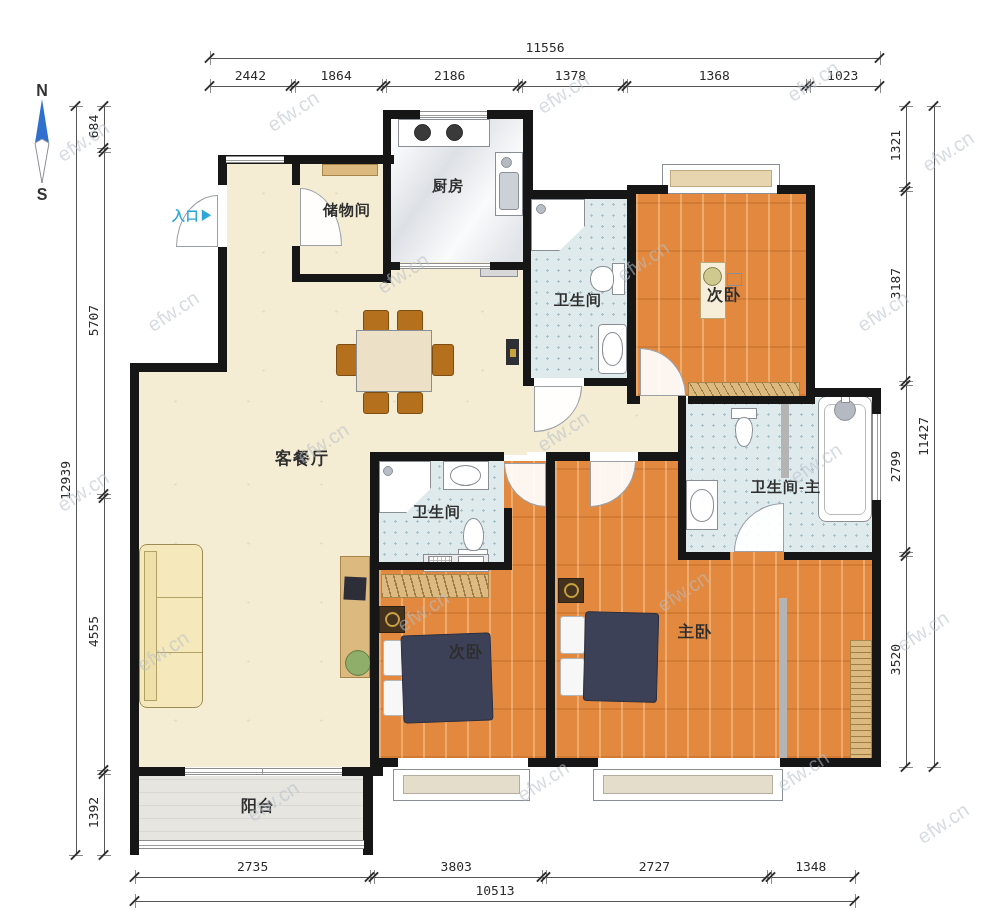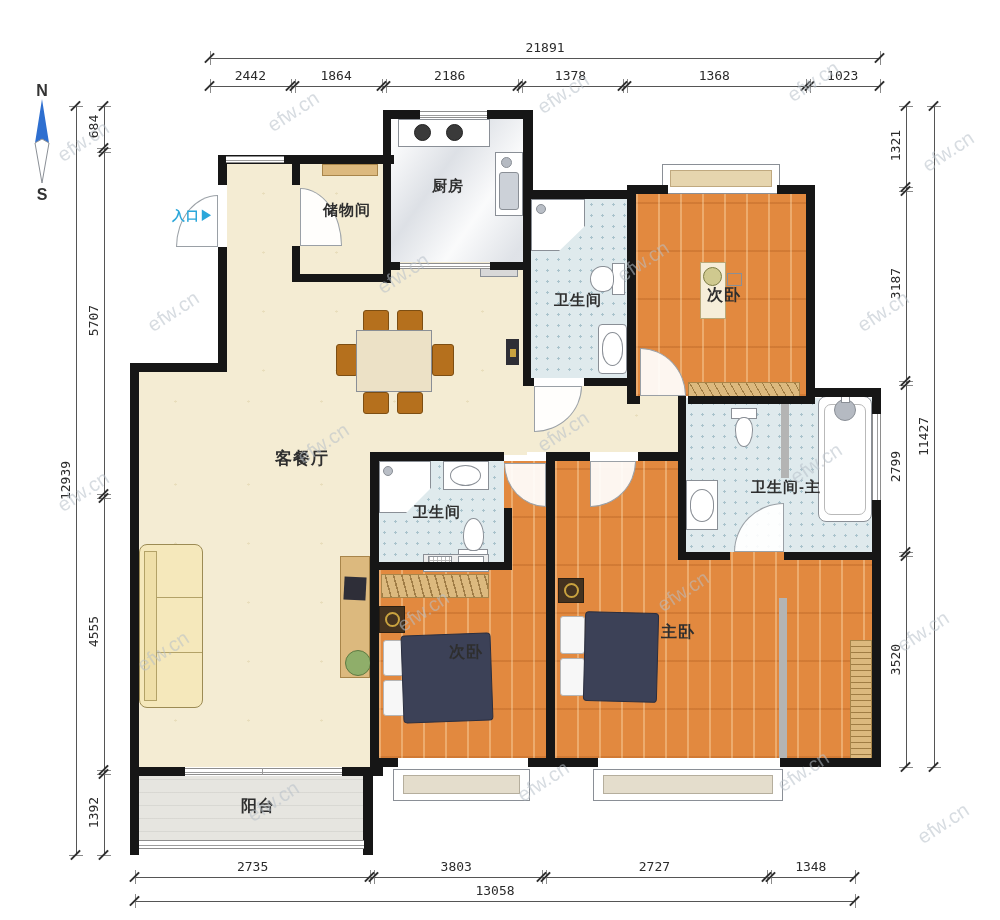--- a/index.html
+++ b/index.html
@@ -156,21 +156,21 @@
   <div class="door rtl" style="left:734px;top:503px;width:50px;height:49px"></div>
 
   <div class="rlabel" style="left:302px;top:458px;font-size:17px">客餐厅</div>
   <div class="rlabel small-label" style="left:448px;top:186px">厨房</div>
   <div class="rlabel small-label" style="left:347px;top:210px">储物间</div>
   <div class="rlabel small-label" style="left:578px;top:300px">卫生间</div>
   <div class="rlabel" style="left:724px;top:295px">次卧</div>
   <div class="rlabel small-label" style="left:437px;top:512px">卫生间</div>
   <div class="rlabel small-label" style="left:786px;top:487px">卫生间-主</div>
   <div class="rlabel" style="left:466px;top:652px">次卧</div>
-  <div class="rlabel" style="left:678px;top:632px">主卧</div>
+  <div class="rlabel" style="left:695px;top:632px">主卧</div>
   <div class="rlabel" style="left:258px;top:806px">阳台</div>
 
   <div class="entry">
     <span>入口</span><span>▶</span>
   </div>
 
   <div class="cp" style="left:30px;top:82px">N</div>
   <svg width="22" height="86" style="position:absolute;left:31px;top:99px;z-index:60">
     <polygon points="11,0 18,44 11,40 4,44" fill="#2e6fd0"></polygon>
     <polygon points="4,44 11,40 18,44 11,84" fill="#ffffff" stroke="#8a8f96" stroke-width="1"></polygon>
@@ -273,21 +273,21 @@
     <div class="dim-label" style="left: 306.136px; top: 68px; width: 60px;">1864</div>
     <div class="dim-label" style="left: 419.727px; top: 68px; width: 60px;">2186</div>
     <div class="dim-label" style="left: 540.496px; top: 68px; width: 60px;">1378</div>
     <div class="dim-label" style="left: 684.294px; top: 68px; width: 60px;">1368</div>
     <div class="dim-label" style="left: 812.771px; top: 68px; width: 60px;">1023</div>
     <div class="dim-line" style="left: 210px; top: 58px; width: 670px; height: 1px;"></div>
     <div class="dim-tick" style="left: 203px; top: 57px;"></div>
     <div class="dim-ext" style="left: 210px; top: 51px; width: 1px; height: 14px;"></div>
     <div class="dim-tick" style="left: 873px; top: 57px;"></div>
     <div class="dim-ext" style="left: 880px; top: 51px; width: 1px; height: 14px;"></div>
-    <div class="dim-label" style="left: 515px; top: 40px; width: 60px;">21891</div>
+    <div class="dim-label" style="left: 515px; top: 40px; width: 60px;">11556</div>
     <div class="dim-line" style="left: 135px; top: 877px; width: 720px; height: 1px;"></div>
     <div class="dim-tick" style="left: 128px; top: 876px;"></div>
     <div class="dim-ext" style="left: 135px; top: 870px; width: 1px; height: 14px;"></div>
     <div class="dim-tick" style="left: 363.21px; top: 876px;"></div>
     <div class="dim-ext" style="left: 370.21px; top: 870px; width: 1px; height: 14px;"></div>
     <div class="dim-tick" style="left: 367.21px; top: 876px;"></div>
     <div class="dim-ext" style="left: 374.21px; top: 870px; width: 1px; height: 14px;"></div>
     <div class="dim-tick" style="left: 535.29px; top: 876px;"></div>
     <div class="dim-ext" style="left: 542.29px; top: 870px; width: 1px; height: 14px;"></div>
     <div class="dim-tick" style="left: 539.29px; top: 876px;"></div>
@@ -300,21 +300,21 @@
     <div class="dim-ext" style="left: 855px; top: 870px; width: 1px; height: 14px;"></div>
     <div class="dim-label" style="left: 222.605px; top: 859px; width: 60px;">2735</div>
     <div class="dim-label" style="left: 426.25px; top: 859px; width: 60px;">3803</div>
     <div class="dim-label" style="left: 624.442px; top: 859px; width: 60px;">2727</div>
     <div class="dim-label" style="left: 780.797px; top: 859px; width: 60px;">1348</div>
     <div class="dim-line" style="left: 135px; top: 901px; width: 720px; height: 1px;"></div>
     <div class="dim-tick" style="left: 128px; top: 900px;"></div>
     <div class="dim-ext" style="left: 135px; top: 894px; width: 1px; height: 14px;"></div>
     <div class="dim-tick" style="left: 848px; top: 900px;"></div>
     <div class="dim-ext" style="left: 855px; top: 894px; width: 1px; height: 14px;"></div>
-    <div class="dim-label" style="left: 465px; top: 883px; width: 60px;">13058</div>
+    <div class="dim-label" style="left: 465px; top: 883px; width: 60px;">10513</div>
     <div class="dim-line" style="left: 104px; top: 106px; width: 1px; height: 749px;"></div>
     <div class="dim-tick" style="left: 97px; top: 105px;"></div>
     <div class="dim-ext" style="left: 97px; top: 106px; width: 14px; height: 1px;"></div>
     <div class="dim-tick" style="left: 97px; top: 146.523px;"></div>
     <div class="dim-ext" style="left: 97px; top: 147.523px; width: 14px; height: 1px;"></div>
     <div class="dim-tick" style="left: 97px; top: 150.523px;"></div>
     <div class="dim-ext" style="left: 97px; top: 151.523px; width: 14px; height: 1px;"></div>
     <div class="dim-tick" style="left: 97px; top: 492.977px;"></div>
     <div class="dim-ext" style="left: 97px; top: 493.977px; width: 14px; height: 1px;"></div>
     <div class="dim-tick" style="left: 97px; top: 496.977px;"></div>

